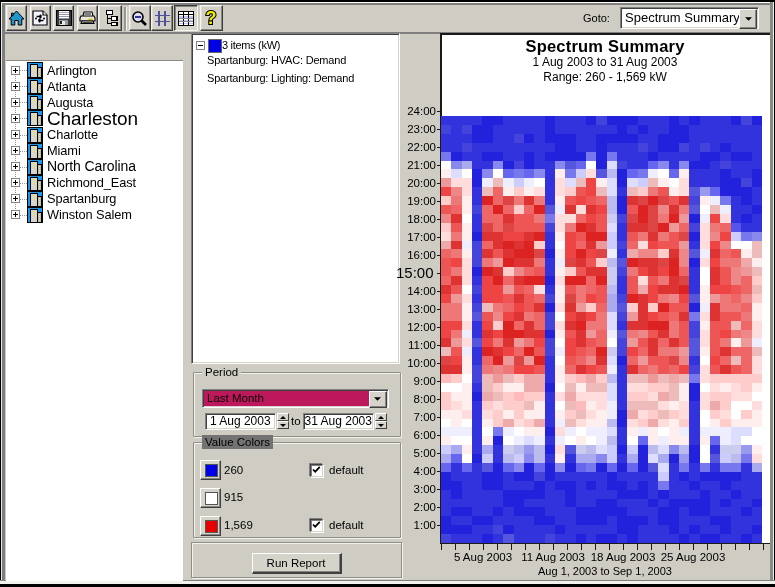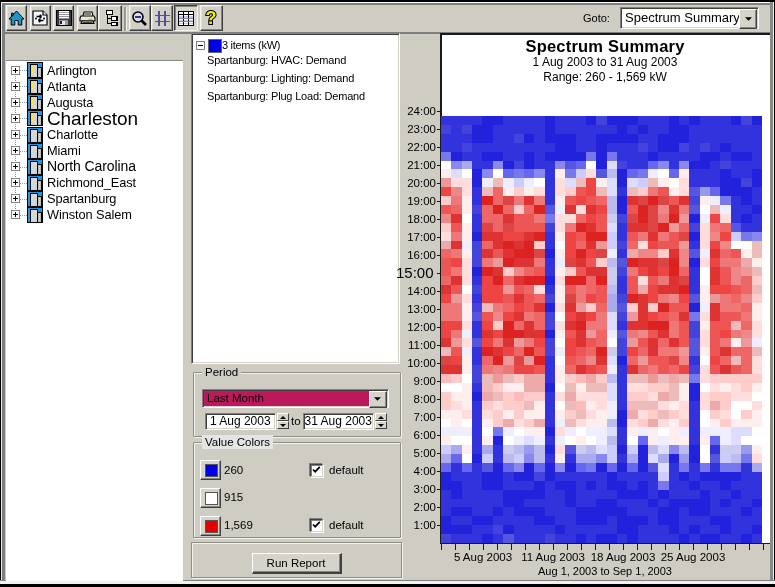--- a/index.html
+++ b/index.html
@@ -366,21 +366,20 @@
       </svg></div>
     <div style="position:absolute;left:47px;top:207.25px;font-size:12.8px;letter-spacing:-0.1px;line-height:15px;white-space:nowrap">Winston Salem</div>
     <div style="position:absolute;left:191px;top:33px;width:209px;height:331px;box-sizing:border-box;background:#fff;border-top:1px solid #808080;border-left:1px solid #808080;border-right:1px solid #fff;border-bottom:1px solid #fff;box-shadow:inset 1px 1px 0 #404040, inset -1px -1px 0 #d6d3ca"></div>
     <div style="position:absolute;left:196.2px;top:40.5px;width:9px;height:9px;background:#fff;border:1px solid #848484;box-sizing:border-box">
       <div style="position:absolute;left:1px;top:3px;width:5px;height:1px;background:#000"></div>
     </div>
     <div style="position:absolute;left:207.5px;top:38.5px;width:12px;height:12px;background:#0000e6;border:1px solid #666"></div>
     <div style="position:absolute;left:222px;top:38px;font-size:11px;letter-spacing:-0.3px;line-height:14px">3 items (kW)</div>
     <div style="position:absolute;left:207px;top:53.3px;font-size:11px;letter-spacing:-0.2px;line-height:14px;white-space:nowrap">Spartanburg: HVAC: Demand</div>
     <div style="position:absolute;left:207px;top:71.1px;font-size:11px;letter-spacing:-0.2px;line-height:14px;white-space:nowrap">Spartanburg: Lighting: Demand</div>
-    <div style="position:absolute;left:207px;top:88.9px;font-size:11px;letter-spacing:-0.2px;line-height:14px;white-space:nowrap">Spartanburg: Plug Load: Demand</div>
     <div style="position:absolute;left:193px;top:372px;width:208px;height:65px;box-sizing:border-box;border:1px solid #8e8d86;box-shadow:inset 1px 1px 0 #f4f2ec, 1px 1px 0 #f4f2ec;border-radius:1px">
       <div style="position:absolute;left:8px;top:-8px;background:#cfccc4;padding:0 3px;font-size:11.5px;line-height:14px">Period</div>
     </div>
     <div style="position:absolute;left:202px;top:388.5px;width:186.5px;height:19px;box-sizing:border-box;background:#be185d;border-top:1px solid #808080;border-left:1px solid #808080;border-right:1px solid #fff;border-bottom:1px solid #fff;box-shadow:inset 1px 1px 0 #404040, inset -1px -1px 0 #d6d3ca">
       <div style="position:absolute;left:4px;top:0;height:17px;line-height:16px;font-size:11.5px;color:#000;white-space:nowrap;overflow:hidden">Last Month</div>
       <div style="position:absolute;right:1px;top:1px;width:16px;height:15px;background:#d6d3ca;border-top:1px solid #fff;border-left:1px solid #fff;border-right:1px solid #404040;border-bottom:1px solid #404040;box-shadow:inset -1px -1px 0 #868681">
         <svg width="9" height="6" viewBox="0 0 9 6" style="position:absolute;left:50%;top:50%;margin:-3px 0 0 -4.5px">
           <path d="M1 1.2 H8 L4.5 4.8 Z" fill="#000"></path>
         </svg>
       </div>
@@ -402,21 +401,21 @@
       <svg width="10" height="7" viewBox="0 0 10 7" style="position:absolute;left:0;top:0">
         <path d="M5 2 L8 5 H2 Z" fill="#000"></path>
       </svg>
     </div>
     <div style="position:absolute;left:374.5px;top:420.5px;width:12px;height:8px;background:#d6d3ca;border-top:1px solid #fff;border-left:1px solid #fff;border-right:1px solid #404040;border-bottom:1px solid #404040;box-sizing:border-box">
       <svg width="10" height="7" viewBox="0 0 10 7" style="position:absolute;left:0;top:0">
         <path d="M2 2 H8 L5 5 Z" fill="#000"></path>
       </svg>
     </div>
     <div style="position:absolute;left:193px;top:442px;width:208px;height:96px;box-sizing:border-box;border:1px solid #8e8d86;box-shadow:inset 1px 1px 0 #f4f2ec, 1px 1px 0 #f4f2ec;border-radius:1px">
-      <div style="position:absolute;left:8px;top:-8px;background:#e5e5e5;padding:0 3px;font-size:11.5px;line-height:14px">Value Colors</div>
+      <div style="position:absolute;left:8px;top:-8px;background:#737373;padding:0 3px;font-size:11.5px;line-height:14px">Value Colors</div>
     </div>
     <div style="position:absolute;left:200px;top:460px;width:21px;height:20px;background:#d6d3ca;border-top:1px solid #fff;border-left:1px solid #fff;border-right:1px solid #404040;border-bottom:1px solid #404040;box-shadow:inset -1px -1px 0 #868681;box-sizing:border-box">
       <div style="position:absolute;left:4px;top:3px;width:11px;height:11px;background:#0000e6;border:1px solid #555"></div>
     </div>
     <div style="position:absolute;left:224px;top:464px;font-size:11.5px">260</div>
     <div style="position:absolute;left:310px;top:463.5px;width:13px;height:13px;background:#fff;border-top:1px solid #404040;border-left:1px solid #404040;border-right:1px solid #d6d3ca;border-bottom:1px solid #d6d3ca;box-shadow:inset 1px 1px 0 #808080, -1px -1px 0 #808080, 1px 1px 0 #fff;box-sizing:border-box">
       <svg width="11" height="11" viewBox="0 0 11 11" style="position:absolute;left:0;top:0">
         <path d="M2 4.5 L4.2 6.7 L8.8 1.8" stroke="#000" stroke-width="1.7" fill="none"></path>
       </svg>
     </div>

